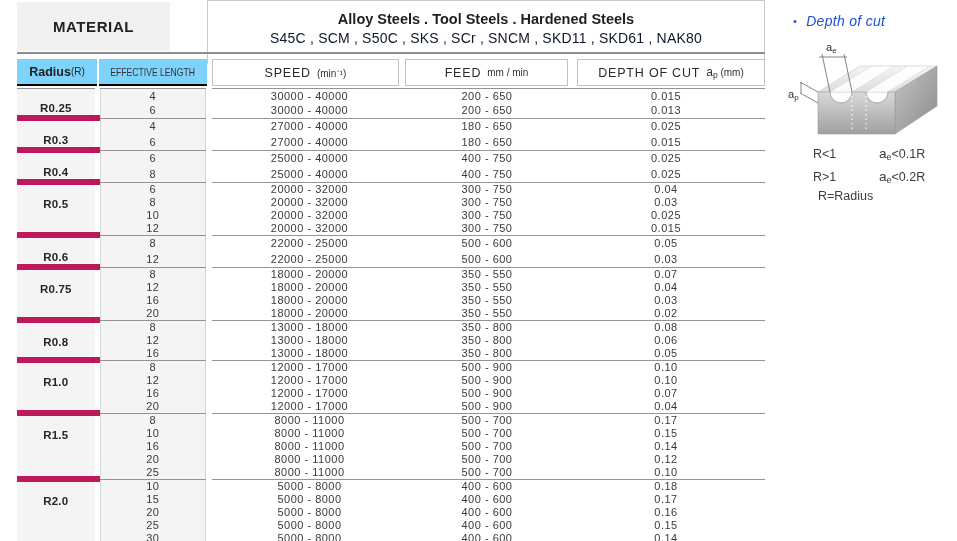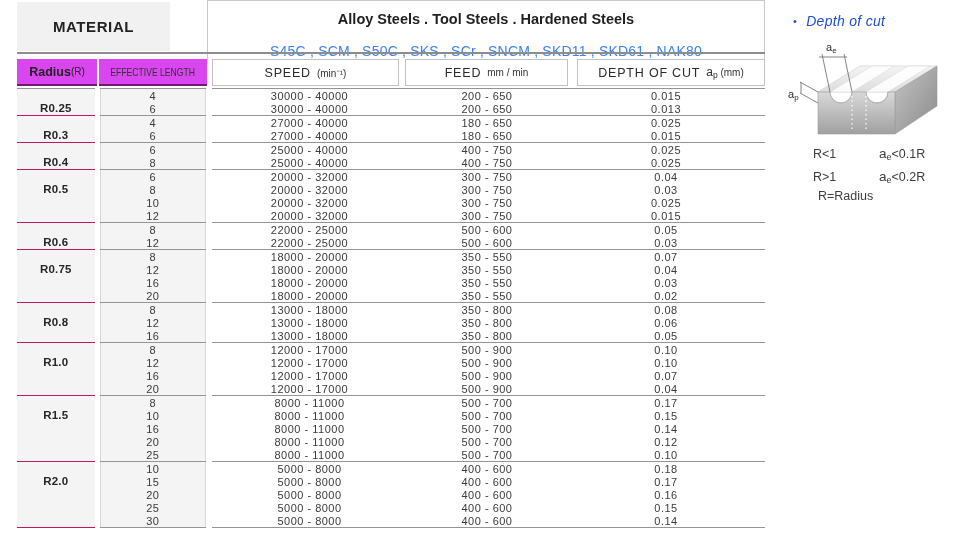--- a/index.html
+++ b/index.html
@@ -13,33 +13,33 @@
     position:absolute; left:17px; top:2px; width:153px; height:49px;
     background:#f1f1f1; display:flex; align-items:center; justify-content:center;
     font-weight:bold; font-size:15px; letter-spacing:.6px; color:#222;
   }
   .alloy-box {
     position:absolute; left:207px; top:0; width:558px; height:64px;
     background:#fff; border:1px solid #c9c9c9; border-bottom:none;
     box-sizing:border-box; text-align:center; padding-top:10px;
   }
   .alloy-title { font-weight:bold; font-size:14.5px; color:#1f1f1f; }
-  .alloy-sub   { font-size:14px; color:#3b82f6; margin-top:16px; letter-spacing:.2px; }
+  .alloy-sub   { font-size:14px; color:#0f172a; margin-top:3px; letter-spacing:.2px; }
   .header-rule {
     position:absolute; left:17px; top:52px; width:748px; height:0;
     border-top:2px solid #8d8d8d;
   }
 
   
   .col-headers { position:absolute; left:17px; top:59px; width:748px; height:29px; }
   .col-headers .hbox {
     position:absolute; top:0; height:27px; box-sizing:border-box;
     display:flex; align-items:center; justify-content:center; white-space:nowrap;
   }
-  .h-gray { background:#d946ef; border-bottom:2px solid #701a75; }
+  .h-gray { background:#7dd3fc; border-bottom:2px solid #000000; }
   .h-white { background:#fff; border:1px solid #c2c2c2; }
   .h-radius { left:0; width:80px; font-weight:bold; font-size:12.5px; color:#222; }
   .h-radius .suffix { font-weight:normal; font-size:10px; }
   .h-len { left:82px; width:108px; font-size:10.5px; color:#333; }
   .h-len .squeeze { display:inline-block; transform:scaleX(.82); letter-spacing:0; }
   .h-speed { left:195px; width:187px; }
   .h-feed  { left:388px; width:163px; }
   .h-depth { left:560px; width:188px; }
   .h-main { font-size:12.5px; color:#2a2a2a; letter-spacing:.8px; }
   .h-unit { font-size:10px; color:#333; margin-left:6px; }
@@ -54,21 +54,21 @@
   .data-table td {
     height:13px; padding:0; font-size:11px; line-height:12px;
     text-align:center; color:#3a3a3a; letter-spacing:.5px;
     overflow:hidden; white-space:nowrap;
   }
   .data-table tr.group-first td { border-top:1px solid #949494; }
   .data-table tr:last-child td { border-bottom:1px solid #949494; }
   td.radius-cell {
     background:#f4f4f4; font-weight:bold; font-size:11.5px; color:#262626;
     vertical-align:top; padding-top:13px; letter-spacing:.2px;
-    border-right:5px solid #fff; border-bottom:1px solid #be185d;
+    border-right:5px solid #fff; border-bottom:6px solid #be185d;
   }
   td.len-cell {
     background:#f4f4f4; border-right:6px solid #fff;
     box-shadow:inset 1px 0 0 #d8d8d8, inset -1px 0 0 #d8d8d8;
   }
 
   
   .side-title {
     position:absolute; left:793px; top:13px; font-style:italic;
     font-size:14px; color:#1d4ed8; letter-spacing:.3px;

